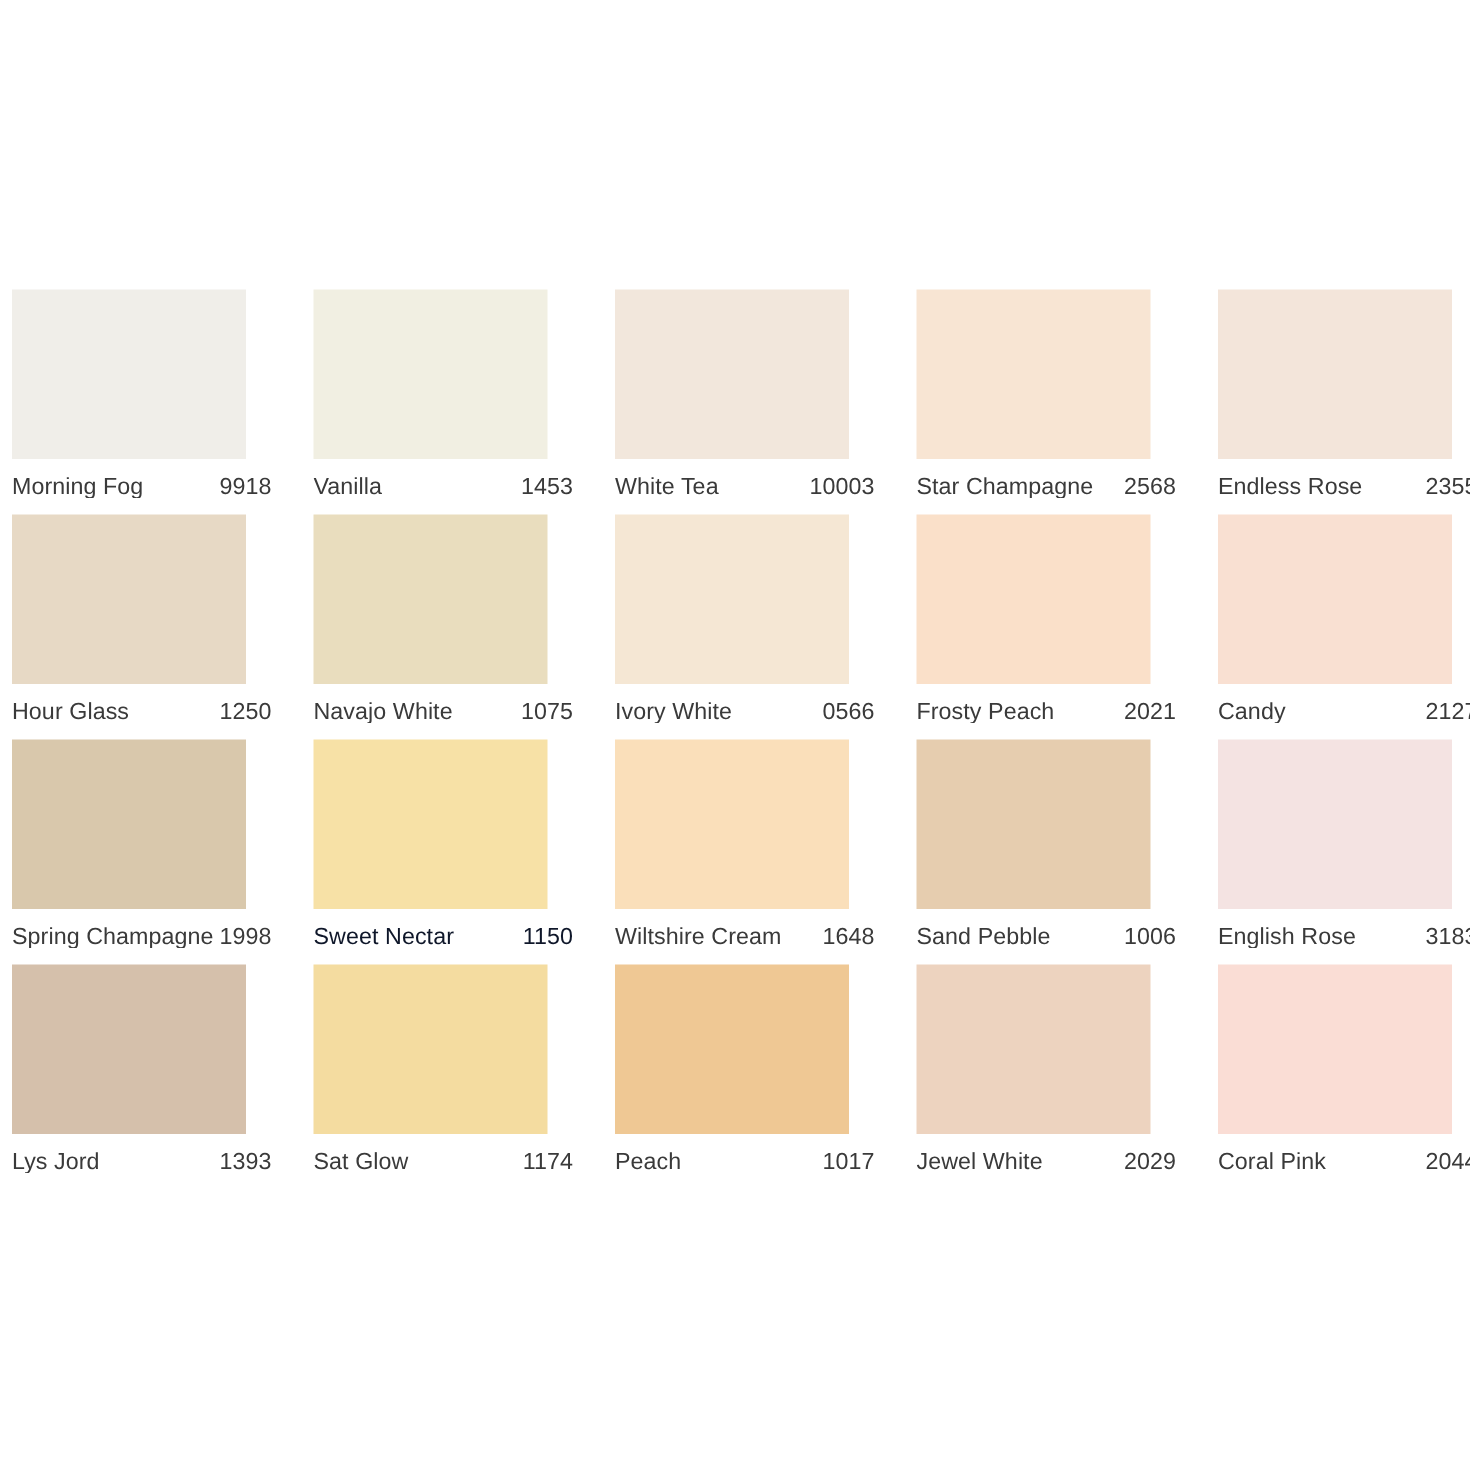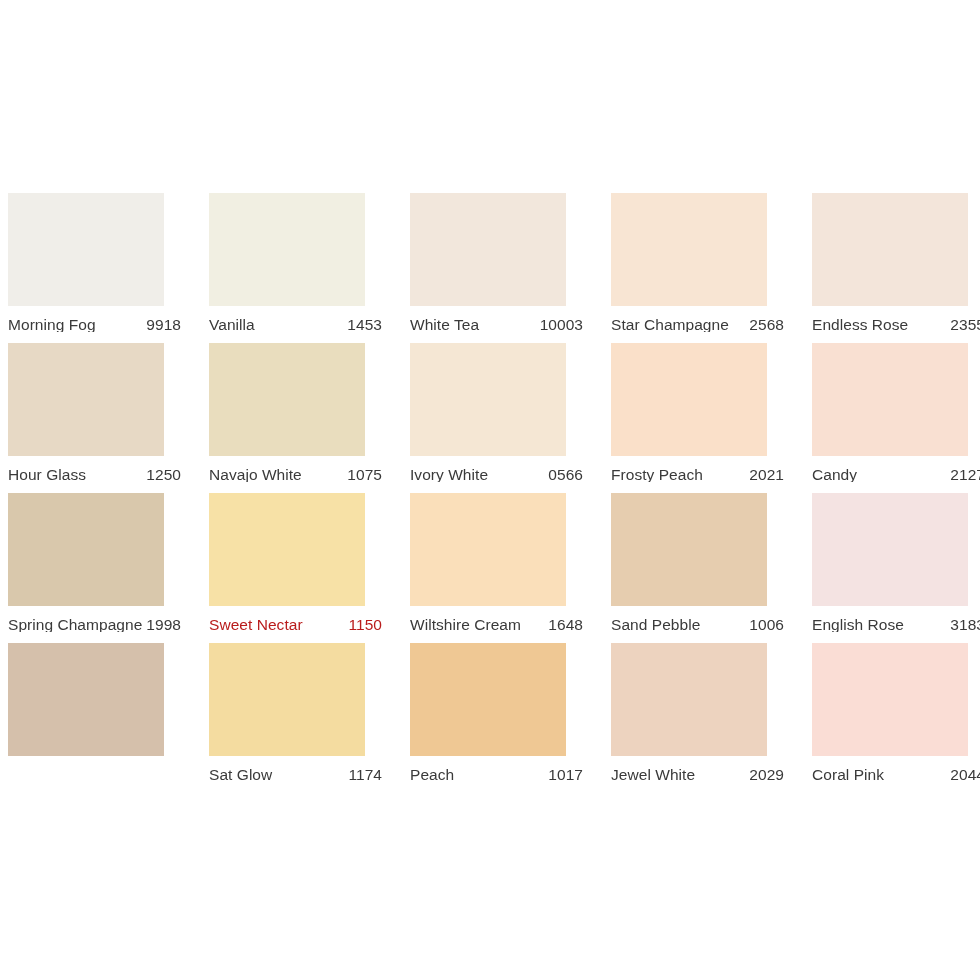--- a/index.html
+++ b/index.html
@@ -153,21 +153,21 @@
       </div>
       <div class="swatch-cell">
         <div class="swatch-chip" style="background-color: rgb(217, 200, 172);"></div>
         <div class="swatch-caption" style="color: rgb(58, 58, 58);">
           <span class="swatch-name">Spring Champagne</span>
           <span class="swatch-code">1998</span>
         </div>
       </div>
       <div class="swatch-cell">
         <div class="swatch-chip" style="background-color: rgb(247, 225, 166);"></div>
-        <div class="swatch-caption" style="color: #b91c1c; gap: 43px;">
+        <div class="swatch-caption" style="color: #0f172a; gap: 43px;">
           <span class="swatch-name">Sweet Nectar</span>
           <span class="swatch-code">1150</span>
         </div>
       </div>
       <div class="swatch-cell">
         <div class="swatch-chip" style="background-color: rgb(250, 223, 186);"></div>
         <div class="swatch-caption" style="color: rgb(58, 58, 58);">
           <span class="swatch-name">Wiltshire Cream</span>
           <span class="swatch-code">1648</span>
         </div>
@@ -181,20 +181,24 @@
       </div>
       <div class="swatch-cell">
         <div class="swatch-chip" style="background-color: rgb(244, 227, 226);"></div>
         <div class="swatch-caption" style="color: rgb(58, 58, 58);">
           <span class="swatch-name">English Rose</span>
           <span class="swatch-code">3183</span>
         </div>
       </div>
       <div class="swatch-cell">
         <div class="swatch-chip" style="background-color: rgb(213, 192, 171);"></div>
+        <div class="swatch-caption" style="color: rgb(58, 58, 58);">
+          <span class="swatch-name">Lys Jord</span>
+          <span class="swatch-code">1393</span>
+        </div>
       </div>
       <div class="swatch-cell">
         <div class="swatch-chip" style="background-color: rgb(244, 220, 160);"></div>
         <div class="swatch-caption" style="color: rgb(58, 58, 58);">
           <span class="swatch-name">Sat Glow</span>
           <span class="swatch-code">1174</span>
         </div>
       </div>
       <div class="swatch-cell">
         <div class="swatch-chip" style="background-color: rgb(239, 200, 148);"></div>

